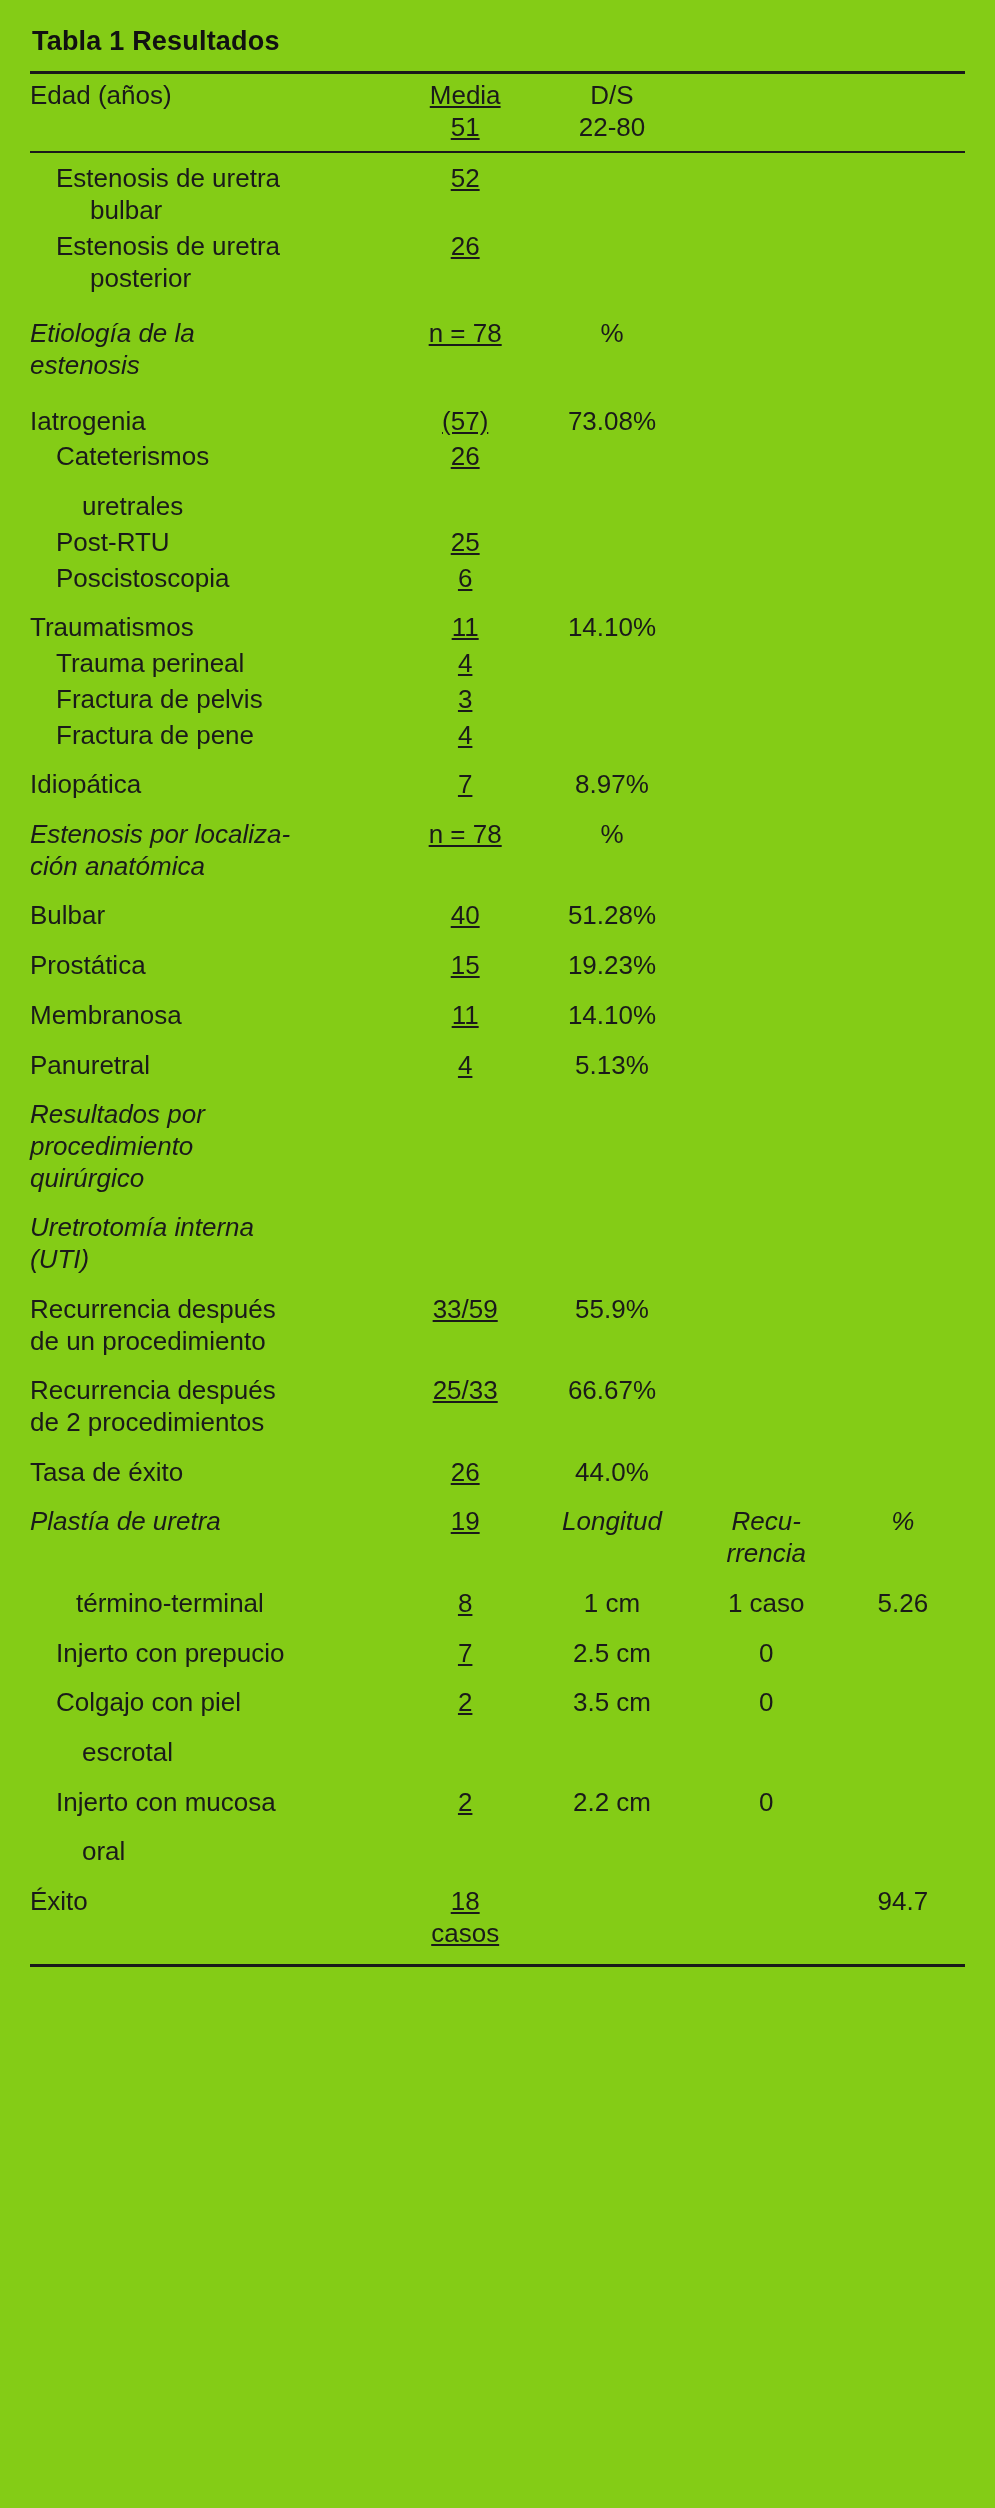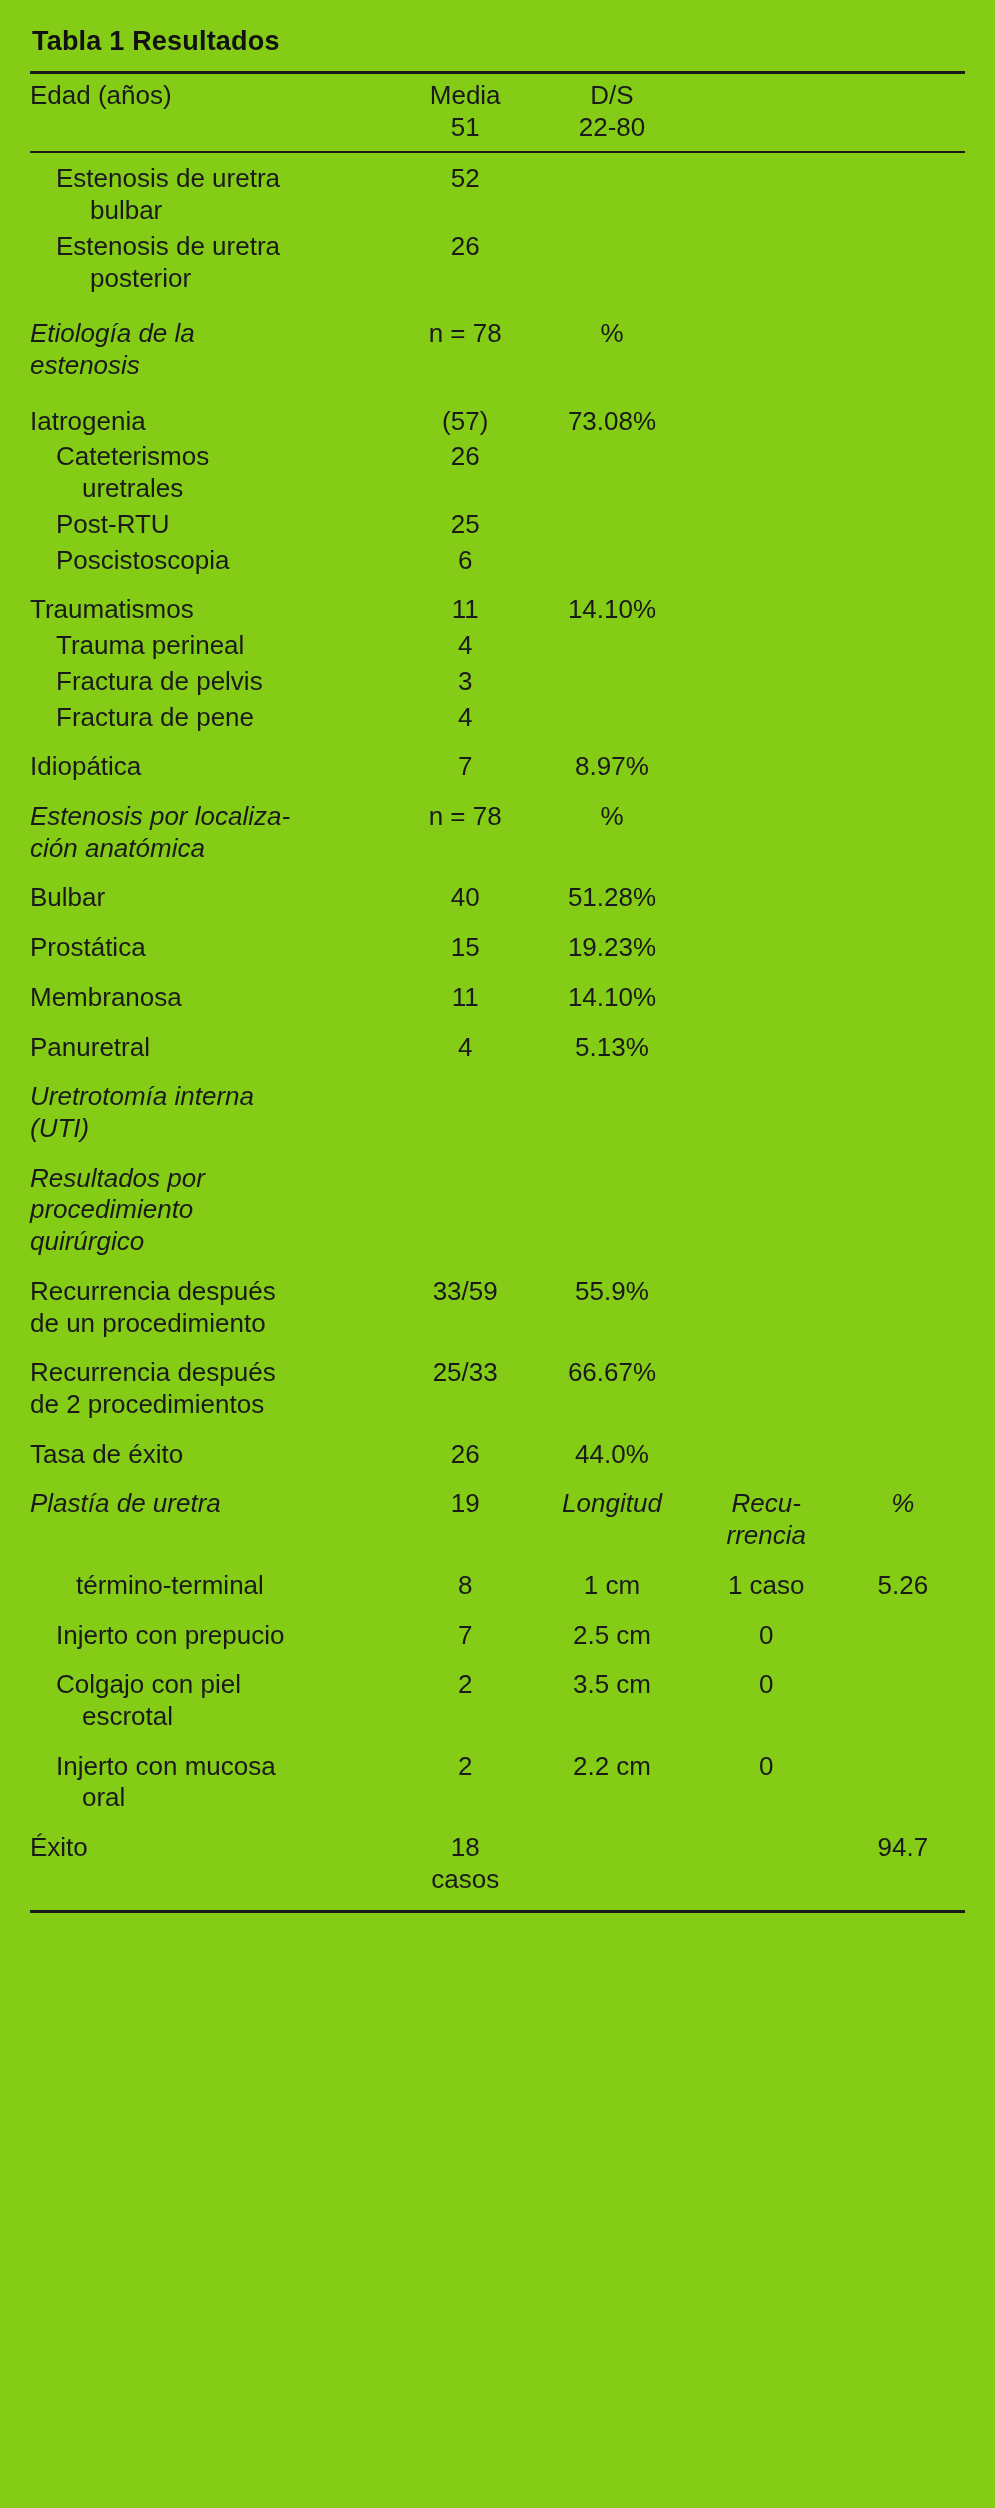--- a/index.html
+++ b/index.html
@@ -37,31 +37,31 @@
     line-height: 1.22;
   }
   
   col.c-label { width: 370px; }
   col.c-n     { width: 135px; }
   col.c-pct   { width: 160px; }
   col.c-len   { width: 150px; }
   col.c-rec   { width: 125px; }
 
   td.label  { text-align: left; }
-  td.num    { text-align: center; }
+  td.num    { text-align: center; text-decoration: underline; }
   td.pct    { text-align: center; }
   td.len    { text-align: center; }
   td.rec    { text-align: center; }
 
   .ital { font-style: italic; }
   .ind1 { padding-left: 26px !important; }
   .ind2 { padding-left: 46px !important; }
   .hang { display: block; }
   .sub  { display: block; padding-left: 34px; }
-  .sub2 { display: block; padding-left: 26px; }
+  .sub2 { display: block; padding-left: 26px; margin-top: 18px; }
 
   tr.sp-lg td { padding-top: 24px !important; }
   tr.sp-md td { padding-top: 18px !important; }
   tr.sp-xs td { padding-top: 4px !important; }
   .rule-row td { padding: 0 !important; }
   .rule-row hr { border: 0; border-top: 2px solid #1a1a1a; margin: 8px 0 10px 0; }
   .rule-row.bottom hr { border-top: 3px solid #1a1a1a; margin: 14px 0 0 0; }
   .rule-row.top hr { border-top: 3px solid #1a1a1a; margin: 0 0 6px 0; }
 </style>
 </head>
@@ -246,34 +246,34 @@
       <tr class="sp-md">
         <td class="label">Panuretral</td>
         <td class="num">4</td>
         <td class="pct">5.13%</td>
         <td class="len"></td>
         <td class="rec"></td>
       </tr>
 
       <tr class="sp-md">
         <td class="label ital">
-          <span class="hang">Uretrotomía interna</span>
-          <span class="hang">(UTI)</span>
-        </td>
-        <td class="num"></td>
-        <td class="pct"></td>
-        <td class="len"></td>
-        <td class="rec"></td>
-      </tr>
-
-      <tr class="sp-md">
-        <td class="label ital">
           <span class="hang">Resultados por</span>
           <span class="hang">procedimiento</span>
           <span class="hang">quirúrgico</span>
+        </td>
+        <td class="num"></td>
+        <td class="pct"></td>
+        <td class="len"></td>
+        <td class="rec"></td>
+      </tr>
+
+      <tr class="sp-md">
+        <td class="label ital">
+          <span class="hang">Uretrotomía interna</span>
+          <span class="hang">(UTI)</span>
         </td>
         <td class="num"></td>
         <td class="pct"></td>
         <td class="len"></td>
         <td class="rec"></td>
       </tr>
 
       <tr class="sp-md">
         <td class="label">
           <span class="hang">Recurrencia después</span>

